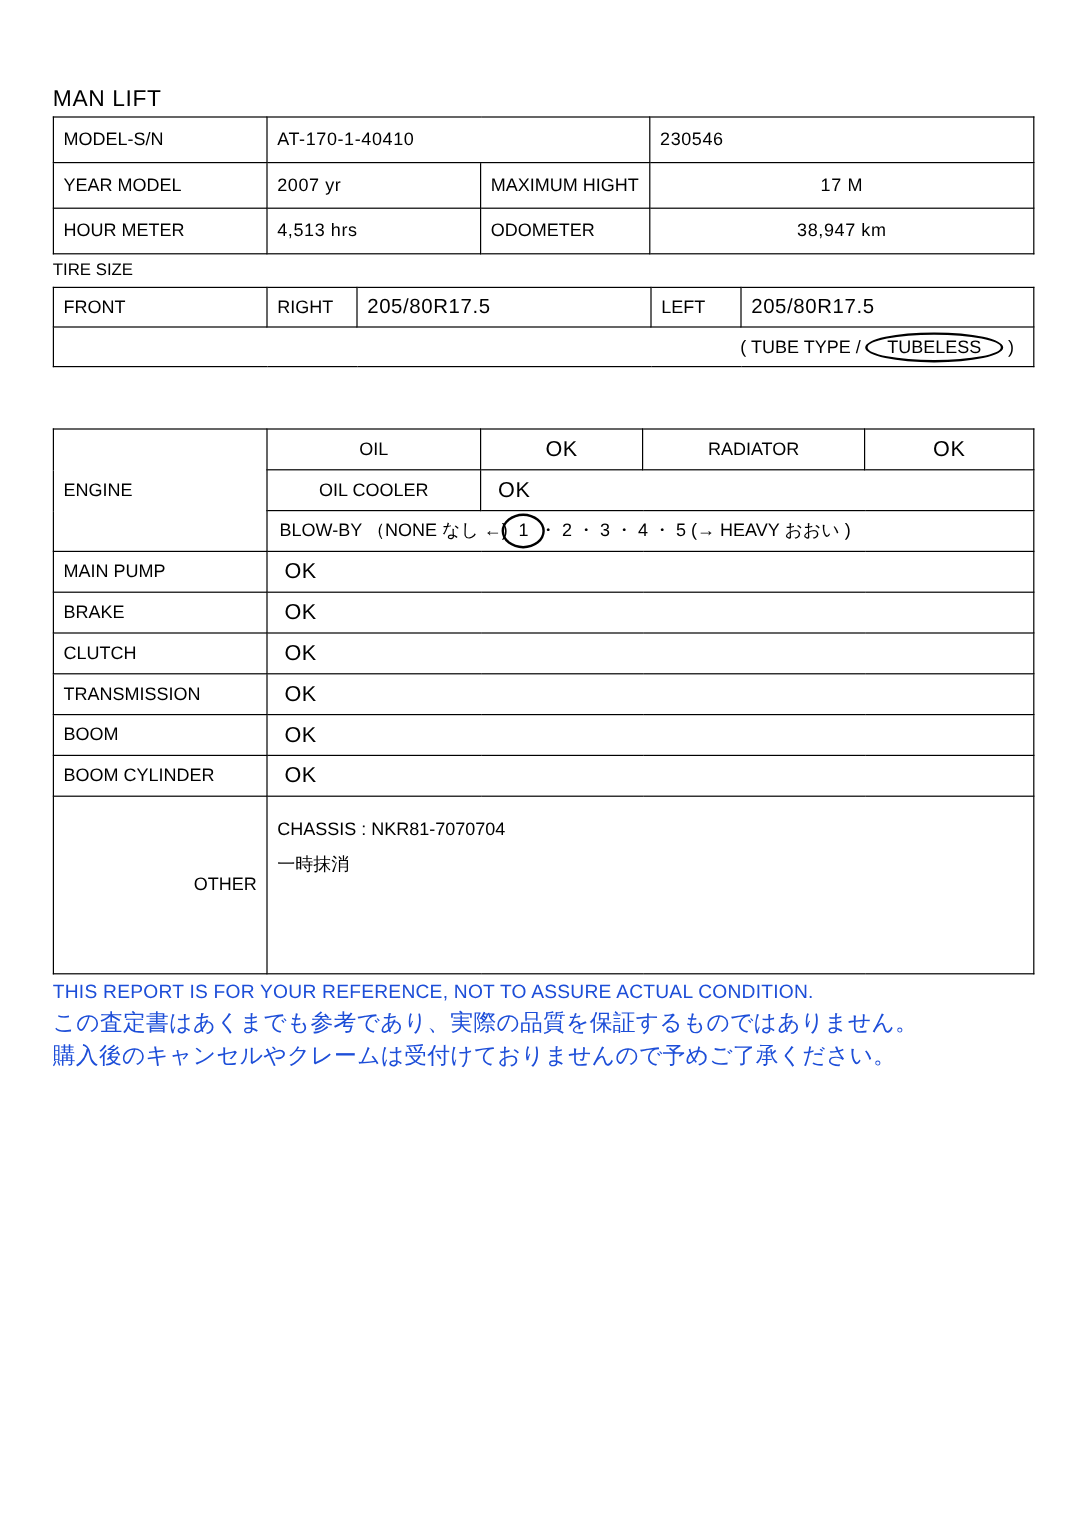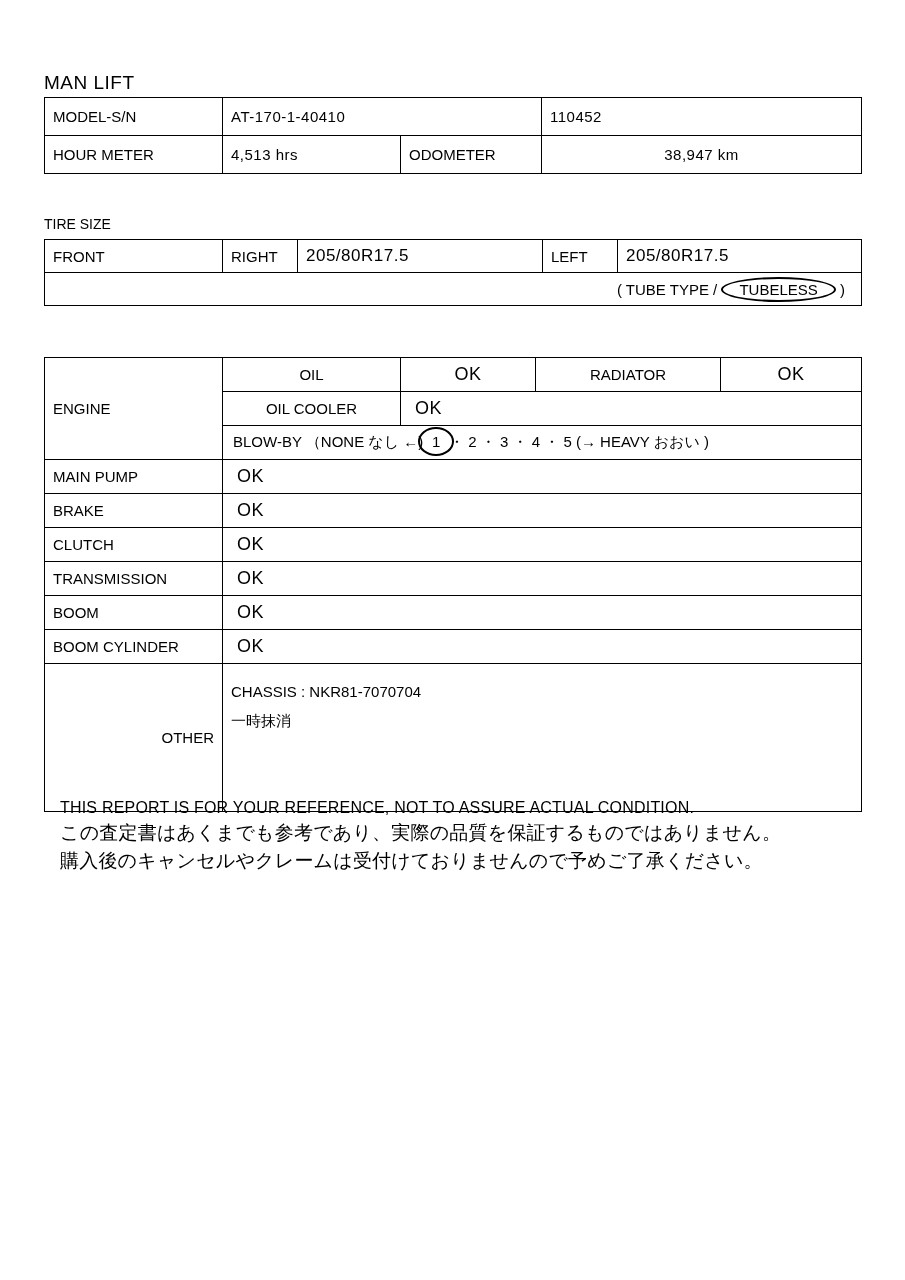--- a/index.html
+++ b/index.html
@@ -104,26 +104,25 @@
     font-size: 16px;
     line-height: 1.9;
   }
   .other-label {
     vertical-align: middle !important;
     text-align: right;
   }
   .notice {
     position: absolute;
     left: 44px;
-    top: 796px;
-    color: #000000;
+    top: 816px;
+    color: #1d4ed8;
     font-size: 16px;
     line-height: 1.45;
     white-space: nowrap;
-    margin-left: 16px;
   }
   .notice div { letter-spacing: 0.2px; }
   .notice .jp { font-size: 19px; }
 </style>
 </head>
 <body>
 
 <div class="page">
 
   <div class="title">MAN LIFT</div>
@@ -132,21 +131,27 @@
     <colgroup>
       <col style="width:178px">
       <col style="width:178px">
       <col style="width:141px">
       <col style="width:320px">
     </colgroup>
     <tbody>
       <tr>
         <td class="lbl">MODEL-S/N</td>
         <td class="big lft" colspan="2">AT-170-1-40410</td>
-        <td class="big lft">110452</td>
+        <td class="big lft">230546</td>
+      </tr>
+      <tr>
+        <td class="lbl">YEAR MODEL</td>
+        <td class="big lft">2007  yr</td>
+        <td class="lbl">MAXIMUM HIGHT</td>
+        <td class="big ctr">17 M</td>
       </tr>
       <tr>
         <td class="lbl">HOUR METER</td>
         <td class="big lft">4,513 hrs</td>
         <td class="lbl">ODOMETER</td>
         <td class="big ctr">38,947  km</td>
       </tr>
     </tbody>
   </table>
 

